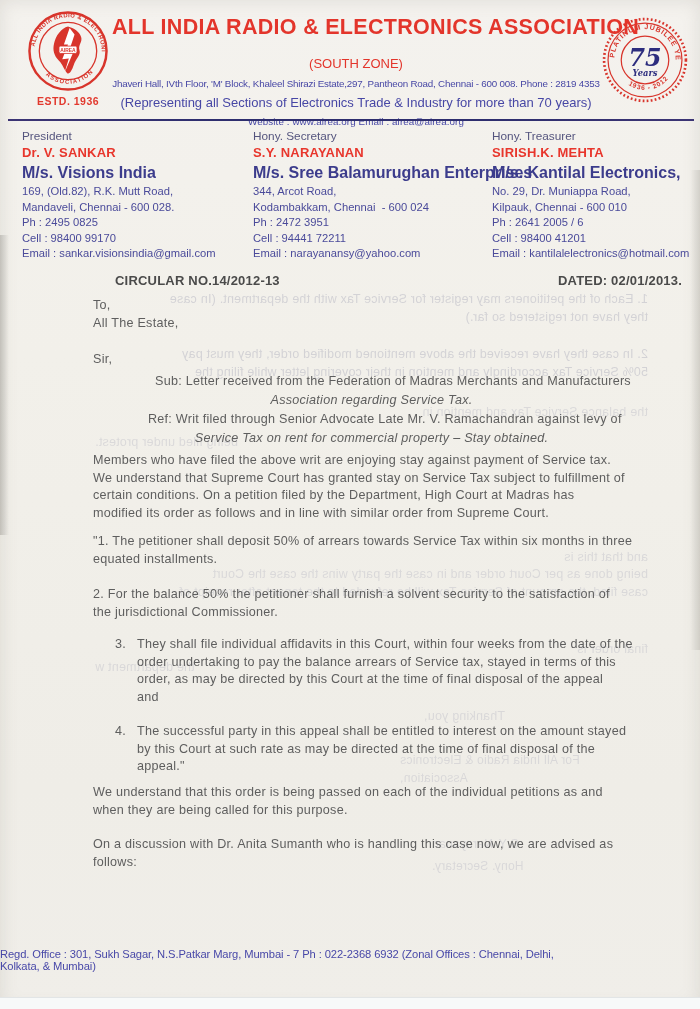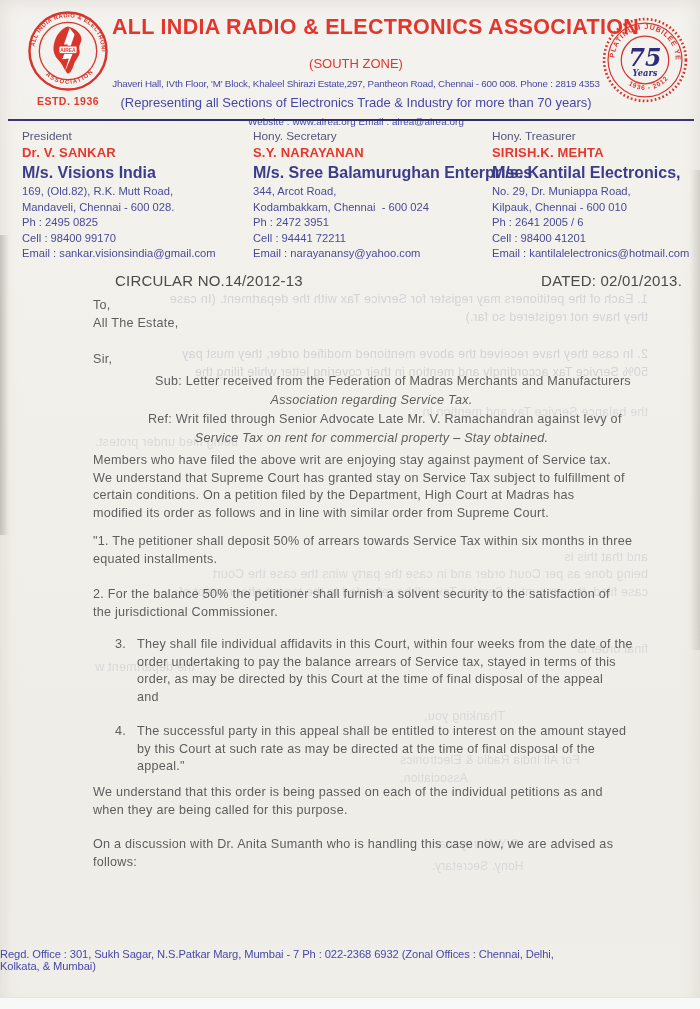--- a/index.html
+++ b/index.html
@@ -36,21 +36,21 @@
   .col.c0{left:22px}.col.c1{left:253px}.col.c2{left:492px}
   .o-title{color:#55557e;font-size:11.8px;}
   .o-name{color:#e8362c;font-size:13px;font-weight:700;margin-top:2px;letter-spacing:.2px;}
   .o-firm{color:#3c3c8c;font-size:16px;font-weight:700;margin-top:4px;white-space:pre;}
   .o-line{color:#4a4a9a;font-size:11.2px;margin-top:3.4px;white-space:pre;}
 
   
   .body-col{position:absolute;left:93px;top:0;width:557px;
     color:#5e5e5e;font-size:12.6px;line-height:17.5px;letter-spacing:.25px;}
   .p{white-space:pre-line;}
-  .circ-row{margin-top:272px;height:17.5px;position:relative;font-weight:400;color:#4a4a4a;font-size:15px;letter-spacing:.2px;}
+  .circ-row{margin-top:272px;height:17.5px;position:relative;font-weight:700;color:#4a4a4a;font-size:13px;letter-spacing:.2px;}
   .circ-no{position:absolute;left:22px;top:0;}
   .circ-date{position:absolute;right:-32px;top:0;}
   .to{margin-top:7.5px;}
   .members{margin-top:.5px;}
   .sir{margin-top:18.5px;}
   .subblock{margin-top:3.5px;line-height:19px;}
   .sub-ind1{margin-left:62px;}
   .sub-cen{text-align:center;font-style:italic;}
   .sub-ind2{margin-left:55px;}
   .para1{margin-top:4px;}

